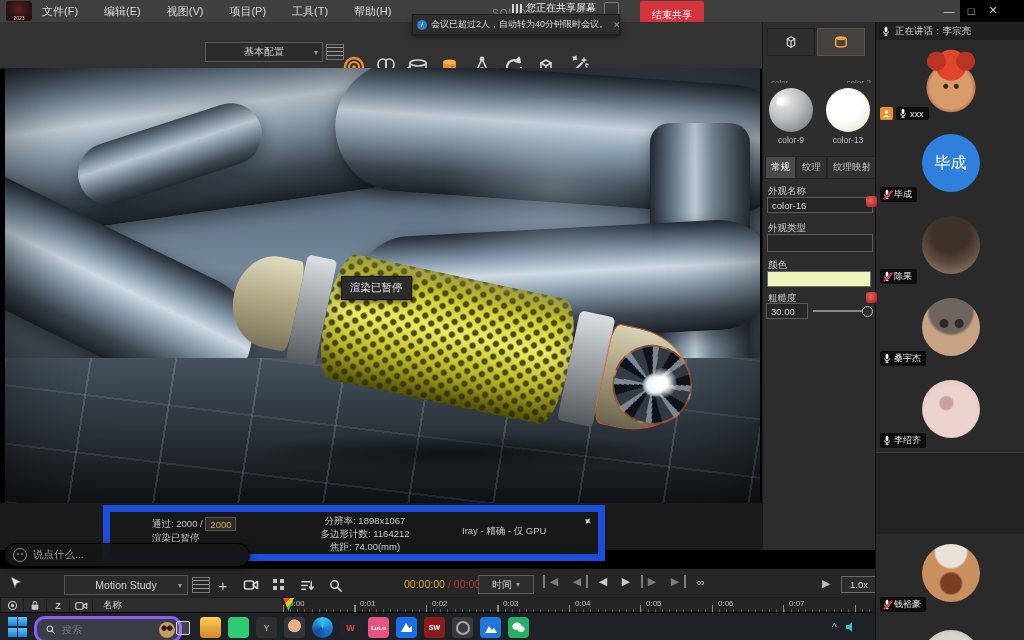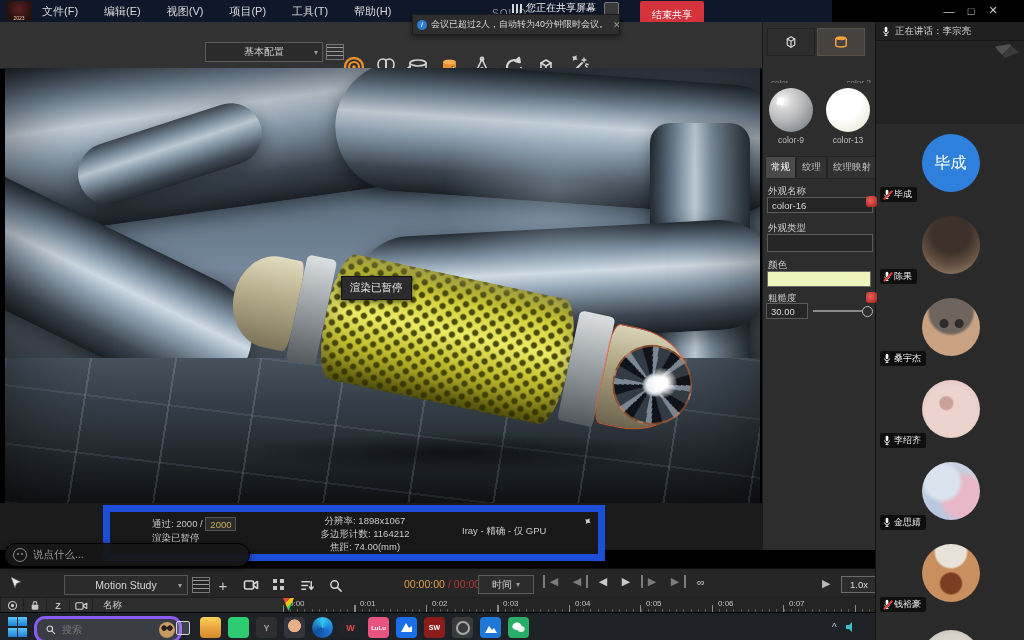--- a/index.html
+++ b/index.html
@@ -1,21 +1,21 @@
 <!DOCTYPE html>
 <html><head>
 <meta charset="utf-8">
 <style>
   html,body{margin:0;padding:0;background:#000;}
   body{width:1024px;height:640px;overflow:hidden;position:relative;
        font-family:"Liberation Sans",sans-serif;-webkit-font-smoothing:antialiased;}
   .abs{position:absolute;}
   .row{display:flex;align-items:center;}
   
-  #titlebar{left:0;top:0;width:832px;height:22px;background:#0f172a;color:#d8d8d8;font-size:11px;}
+  #titlebar{left:0;top:0;width:960px;height:22px;background:#404040;color:#d8d8d8;font-size:11px;}
   #logo{left:6px;top:1px;width:26px;height:20px;border-radius:3px;
         background:radial-gradient(circle at 50% 40%,#5a1f1f,#241111 70%);color:#e0c9a0;font-size:5px;
         display:flex;align-items:flex-end;justify-content:center;}
   .menu-item{margin-right:26px;cursor:default;}
   #menus{left:42px;top:4px;}
   #app-title{left:492px;top:8px;color:#8f8f8f;font-size:10px;letter-spacing:1px;}
   .winbtn{width:22px;text-align:center;color:#cfcfcf;font-size:11px;}
   #winctrl{left:938px;top:4px;}
   
   #share-bar{left:512px;top:1px;height:14px;z-index:60;color:#eee;font-size:10px;}
@@ -584,20 +584,39 @@
   <div id="meet-header">
     <span class="mic">
         <svg width="8" height="11" viewBox="0 0 12 16">
           <use href="#micsym"></use>
         </svg>
       </span>
     <span>正在讲话：李宗亮</span>
   </div>
   <div id="meet-logo"></div>
 
+  <div class="tile" style="top:18px;height:84px;">
+    <div class="avatar av-emoji"></div>
+    <div class="plabel">
+      <span class="host-badge">
+        <svg width="9" height="9" viewBox="0 0 12 12">
+            <circle cx="6" cy="4" r="2.4" fill="#fff"></circle>
+            <path d="M1.5 11c.5-3 8.5-3 9 0z" fill="#fff"></path>
+          </svg>
+        </span>
+      <span class="pill">
+          <span class="mic">
+            <svg width="8" height="11" viewBox="0 0 12 16">
+              <use href="#micsym"></use>
+            </svg>
+          </span>
+        <span>xxx</span>
+        </span>
+    </div>
+  </div>
   <div class="tile" style="top:102px;height:82px;">
     <div class="avatar av-blue">
         <span>毕成</span>
       </div>
     <div class="plabel">
         <span class="pill">
           <span class="mic muted">
             <svg width="8" height="11" viewBox="0 0 12 16">
               <use href="#micsym"></use>
             </svg>
@@ -638,33 +657,20 @@
         <span class="pill">
           <span class="mic">
             <svg width="8" height="11" viewBox="0 0 12 16">
               <use href="#micsym"></use>
             </svg>
           </span>
       <span>李绍齐</span>
         </span>
       </div>
   </div>
-  <div class="tile" style="top:430px;height:82px;">
-    <div class="avatar av-6"></div>
-    <div class="plabel">
-        <span class="pill">
-          <span class="mic">
-            <svg width="8" height="11" viewBox="0 0 12 16">
-              <use href="#micsym"></use>
-            </svg>
-          </span>
-      <span>金思婧</span>
-        </span>
-      </div>
-  </div>
   <div class="tile" style="top:512px;height:82px;">
     <div class="avatar av-7"></div>
     <div class="plabel">
         <span class="pill">
           <span class="mic muted">
             <svg width="8" height="11" viewBox="0 0 12 16">
               <use href="#micsym"></use>
             </svg>
           </span>
       <span>钱裕豪</span>

